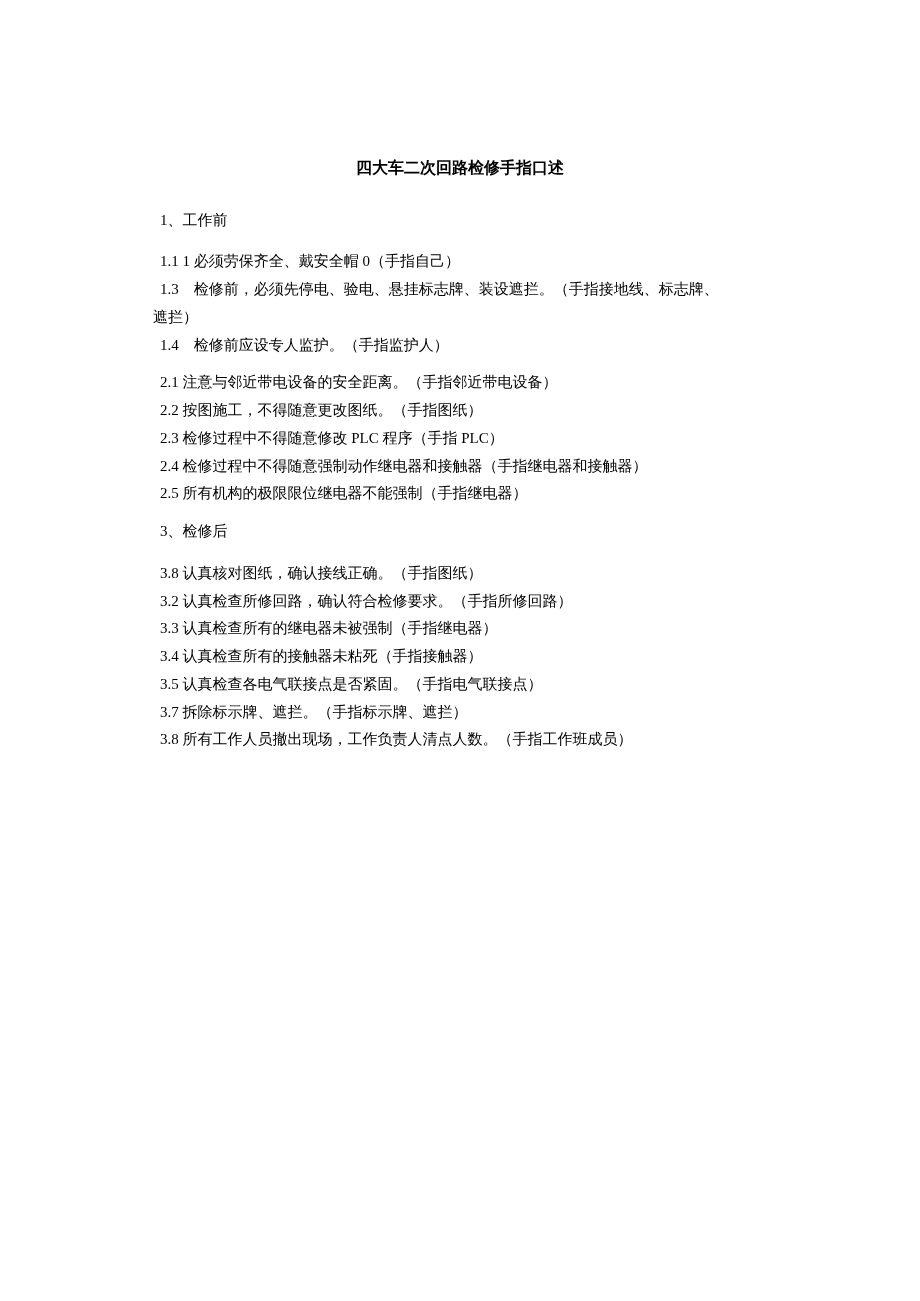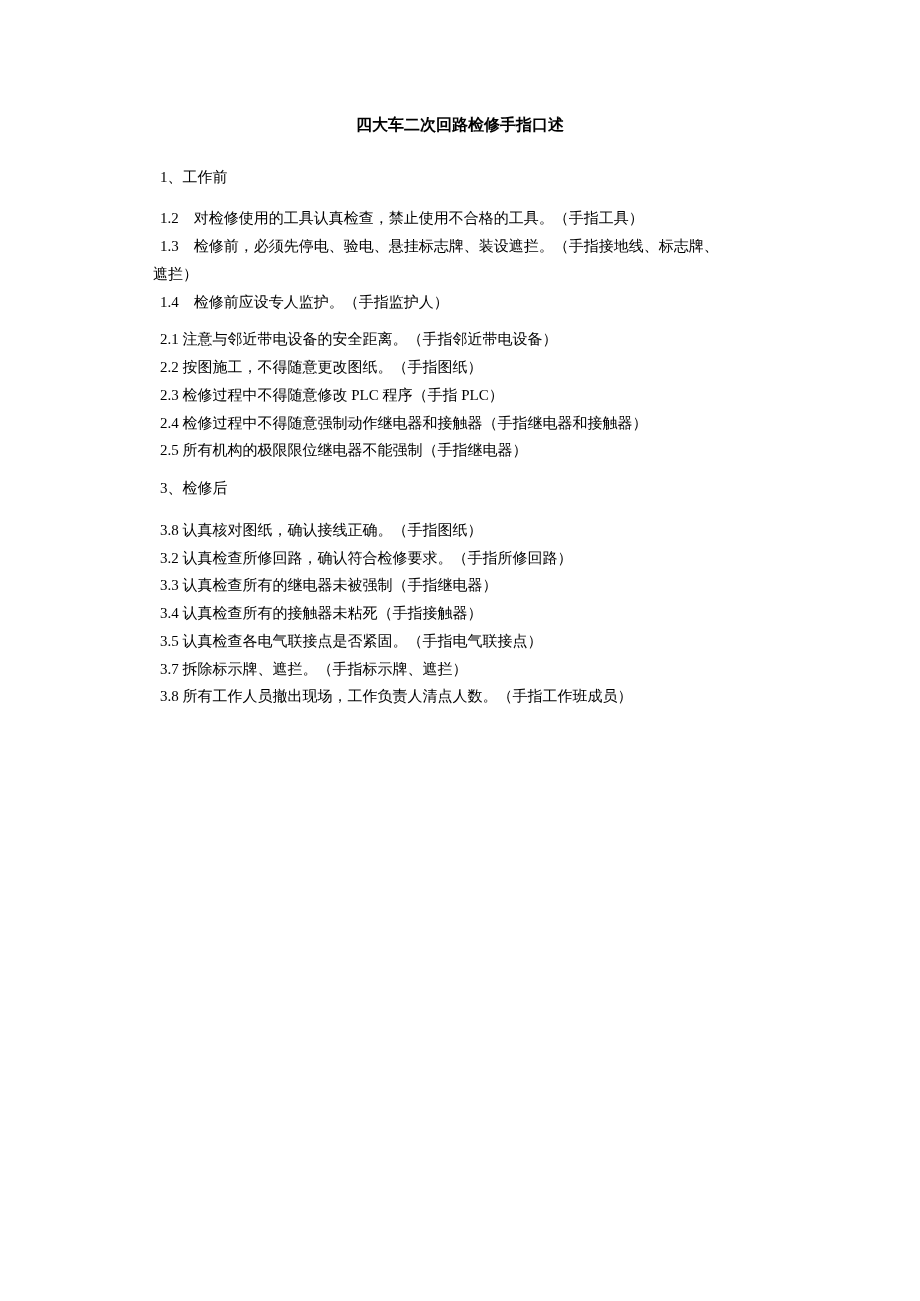--- a/index.html
+++ b/index.html
@@ -14,20 +14,21 @@
       color: #000000;
       line-height: 1.85;
       width: 920px;
       padding: 110px 130px 0 130px;
     }
     .title {
       text-align: center;
       font-weight: bold;
       font-size: 16px;
       margin-bottom: 24px;
+      margin-top: 43px;
     }
     .section-heading {
       text-indent: 2em;
       margin-bottom: 14px;
       margin-top: 4px;
     }
     .item {
       text-indent: 2em;
       margin-bottom: 0;
     }
@@ -42,21 +43,21 @@
       margin-left: 23px;
     }
   </style>
 </head>
 <body>
 
 <div class="title">四大车二次回路检修手指口述</div>
 
 <div class="group">
   <div class="section-heading">1、工作前</div>
-  <div class="item">1.2　对检修使用的工具认真检查，禁止使用不合格的工具。（手指工具）</div>
+  <div class="item">1.1 1 必须劳保齐全、戴安全帽 0（手指自己）</div>
   <div class="item wrapped">1.3　检修前，必须先停电、验电、悬挂标志牌、装设遮拦。（手指接地线、标志牌、</div>
   <div class="wrap-continue">遮拦）</div>
   <div class="item">1.4　检修前应设专人监护。（手指监护人）</div>
 </div>
 
 <div class="group">
   <div class="item">2.1 注意与邻近带电设备的安全距离。（手指邻近带电设备）</div>
   <div class="item">2.2 按图施工，不得随意更改图纸。（手指图纸）</div>
   <div class="item">2.3 检修过程中不得随意修改 PLC 程序（手指 PLC）</div>
   <div class="item">2.4 检修过程中不得随意强制动作继电器和接触器（手指继电器和接触器）</div>

